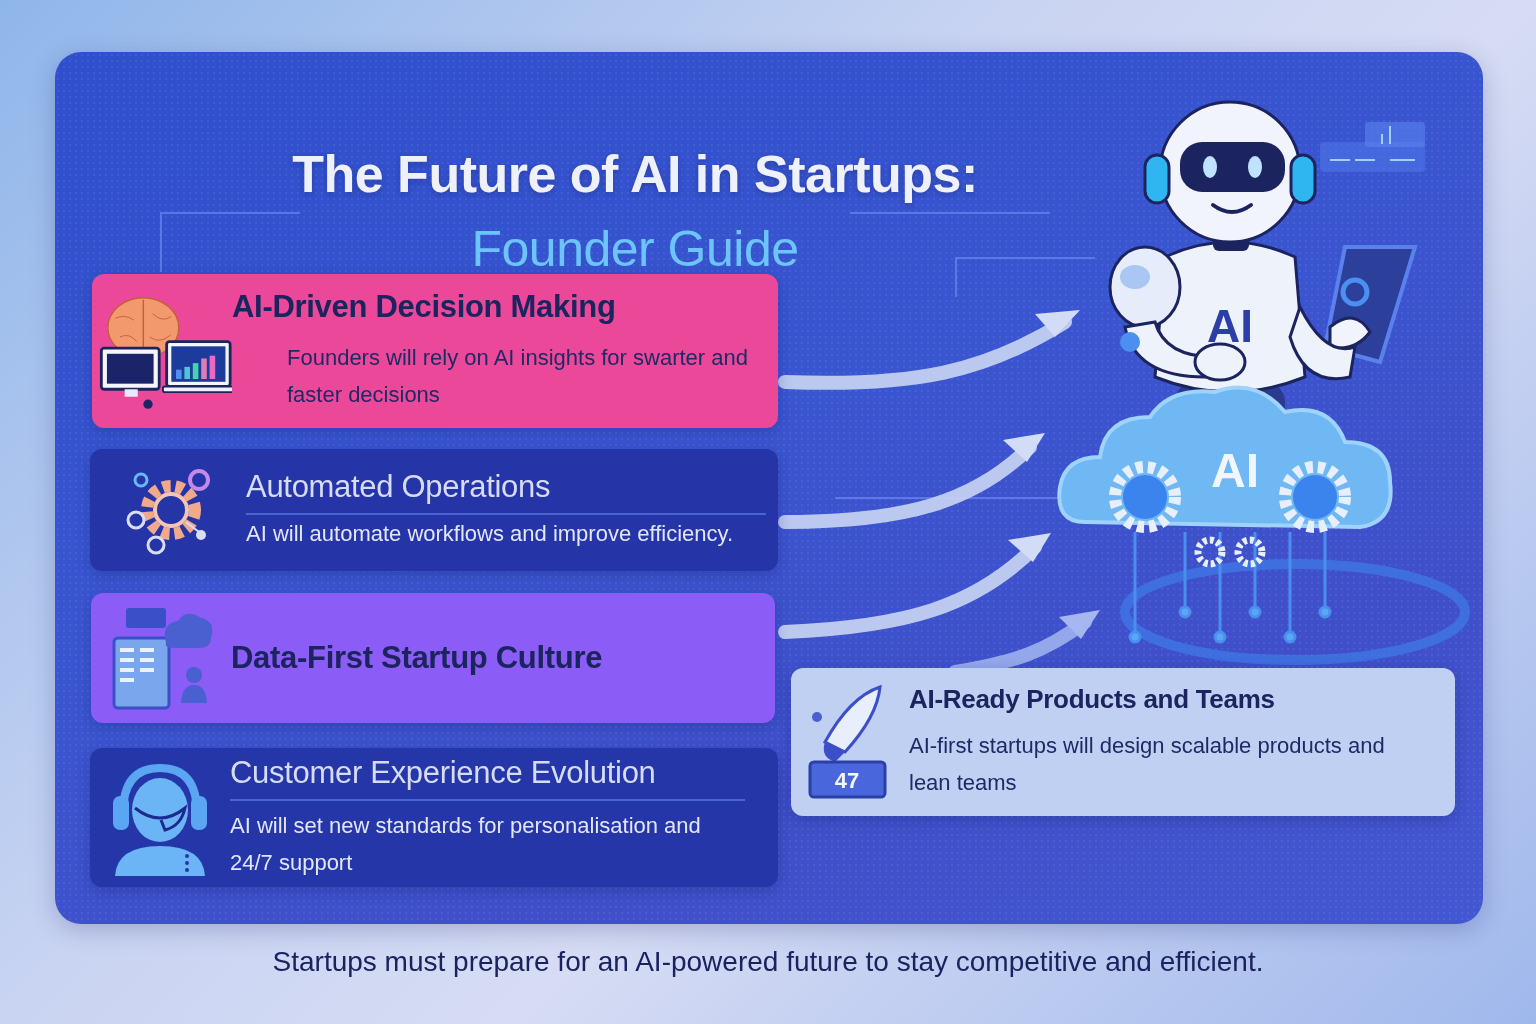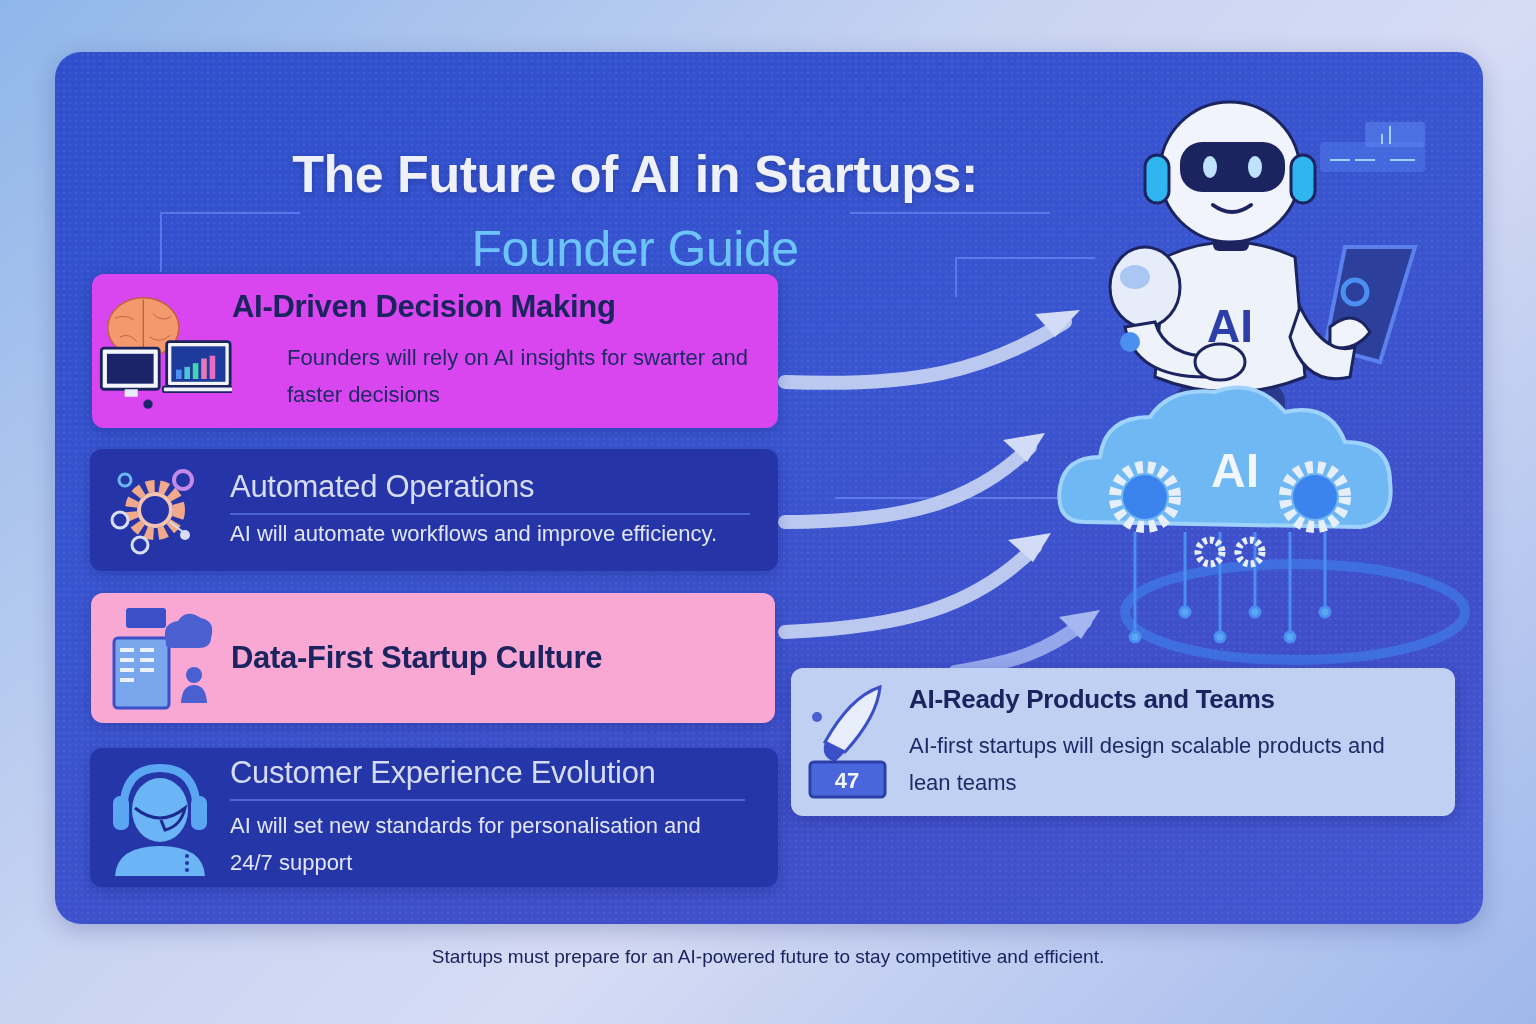--- a/index.html
+++ b/index.html
@@ -39,28 +39,28 @@
   }
   .card .icon-box { width: 140px; height: 100%; display: flex; align-items: center; justify-content: center; flex-shrink: 0; }
   .card .text { display: flex; flex-direction: column; }
   .card h2 { font-family: "Liberation Sans", sans-serif; font-weight: bold; font-size: 31px; letter-spacing: -0.3px; }
   .card p { font-family: "Liberation Sans", sans-serif; font-size: 22px; line-height: 37px; margin-top: 14px; }
   .card.light h2 { color: #1c2460; }
   .card.light p { color: #1e2a66; }
   .card.dark h2 { color: #d6dcf5; font-weight: normal; }
   .card.dark p { color: #e2e6f8; }
   .card.dark .rule { height: 2px; background: rgba(90,120,230,.7); margin-top: 8px; width: 100%; }
-  .c1 { left: 92px; top: 274px; width: 686px; height: 154px; background: #d946ef; }
-  .c2 { left: 90px; top: 449px; width: 688px; height: 122px; background: #2535a8; }
-  .c3 { left: 91px; top: 593px; width: 684px; height: 130px; background: #f9a8d4; }
+  .c1 { left: 92px; top: 274px; width: 686px; height: 154px; background: #ec4899; }
+  .c2 { left: 90px; top: 449px; width: 688px; height: 122px; background: #2535a8; padding-left: 16px; }
+  .c3 { left: 91px; top: 593px; width: 684px; height: 130px; background: #8b5cf6; }
   .c4 { left: 90px; top: 748px; width: 688px; height: 139px; background: #2536a8; }
   .c5 { left: 791px; top: 668px; width: 664px; height: 148px; background: #bfd0f3; }
   .footer {
     position: absolute; left: 0; width: 1536px; top: 946px; text-align: center;
-    font-family: "Liberation Sans", sans-serif; font-size: 19px; color: #1a2360;
+    font-family: "Liberation Sans", sans-serif; font-size: 28px; color: #1a2360;
   }
   svg { display: block; }
 </style>
 </head>
 <body>
 
 <div class="panel">
   <div class="panel-dots"></div>
 
   <div class="circuit" style="left:105px;top:160px;width:140px;height:60px;border-top-width:2px;border-left-width:2px;"></div>

